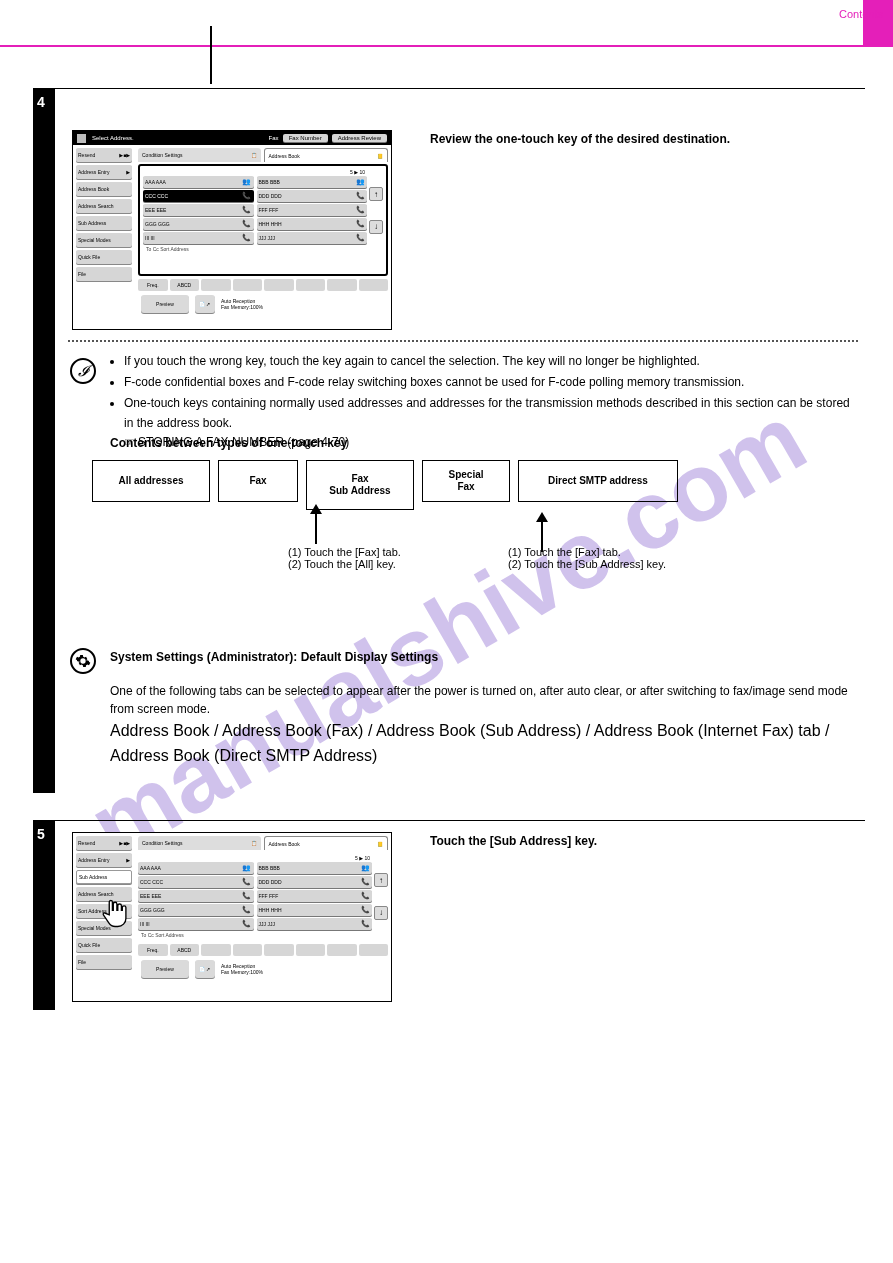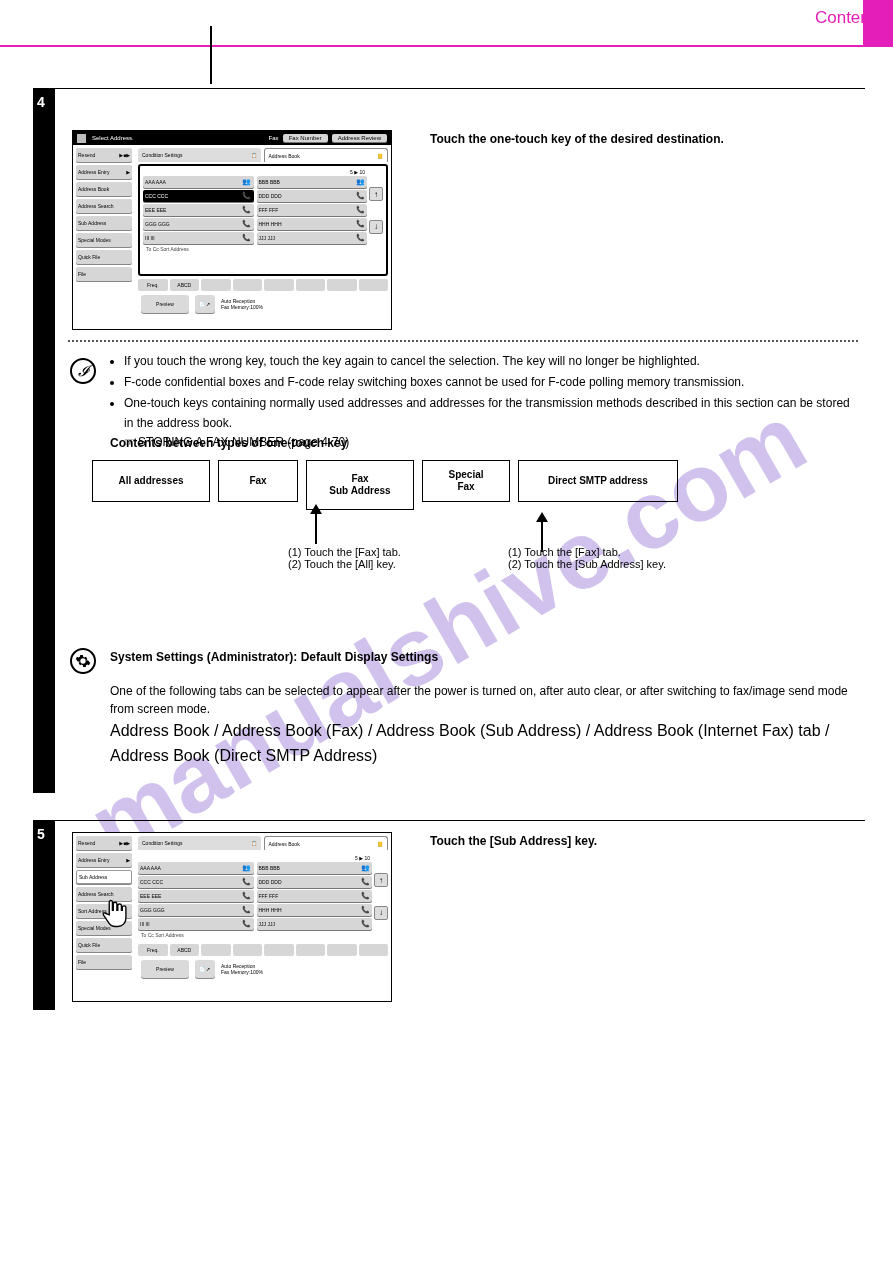--- a/index.html
+++ b/index.html
@@ -4,21 +4,21 @@
 <style>
   * { box-sizing: border-box; margin: 0; padding: 0; }
   html, body { width: 893px; font-family: Arial, Helvetica, sans-serif; background: #fff; color: #000; }
   .page { position: relative; width: 893px; height: 1263px; }
   .wm { position:absolute; left:50%; top:50%; transform:translate(-50%,-50%) rotate(-30deg); font-size:96px; font-weight:bold; color:rgba(120,80,200,.35); pointer-events:none; user-select:none; z-index:0; }
   .content { position:relative; z-index:1; }
 
   .magenta-bar { position:absolute; right:0; top:0; width:30px; height:46px; background:#e41fb9; }
   .magenta-line { position:absolute; left:0; top:45px; width:893px; height:2px; background:#e41fb9; }
 
-  .contents-strip { position:absolute; right:10px; top:8px; font-size:17px; color:#e41fb9; text-align:right; }
+  .contents-strip { position:absolute; right:10px; top:8px; font-size:11px; color:#e41fb9; text-align:right; }
 
   
   .sec1 { position:absolute; left:33px; top:88px; width:832px; border-top:1px solid #000; }
   .black-bar1 { position:absolute; left:0; top:0; width:22px; height:705px; background:#000; }
   .num4 { position:absolute; left:4px; top:6px; color:#fff; font-weight:bold; font-size:14px; }
 
   .lcd { position:absolute; left:72px; top:42px; width:320px; height:200px; border:1px solid #000; background:#fff; font-size:6px; }
   .lcd .titlebar { height:14px; background:#000; color:#fff; display:flex; align-items:center; }
   .lcd .titlebar .doc-icon{ width:9px; height:9px; background:#bdbdbd; margin:0 4px; }
   .lcd .titlebar .t-left{ flex:1; padding-left:2px; }
@@ -218,21 +218,21 @@
             <div class="bw preview">Preview</div>
             <div class="bw special">📄↗</div>
             <div style="flex:1;font-size:5px;white-space:pre;display:flex;align-items:center;">Auto Reception
 Fax Memory:100%</div>
           </div>
         </div>
       </div>
     </div>
 
     <div class="step4-text" style="top:130px;">
-      <p style="font-weight:bold;">Touch the one-touch key of the desired destination.</p>
+      <p style="font-weight:bold;">Review the one-touch key of the desired destination.</p>
     </div>
 
     <div class="dashed" style="top:340px;"></div>
 
     <div class="note-icon" style="top:358px;">𝓘</div>
     <div class="note-text" style="top:352px;">
       <ul>
         <li>If you touch the wrong key, touch the key again to cancel the selection. The key will no longer be highlighted.</li>
         <li>F-code confidential boxes and F-code relay switching boxes cannot be used for F-code polling memory transmission.</li>
         <li><span>One-touch keys containing normally used addresses and addresses for the transmission methods described in this section can be stored in the address book.</span><br><span>☞ STORING A FAX NUMBER (page 4-70)</span></li>

